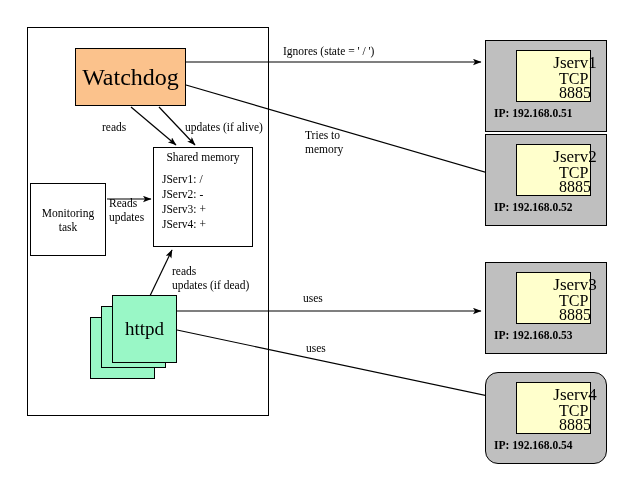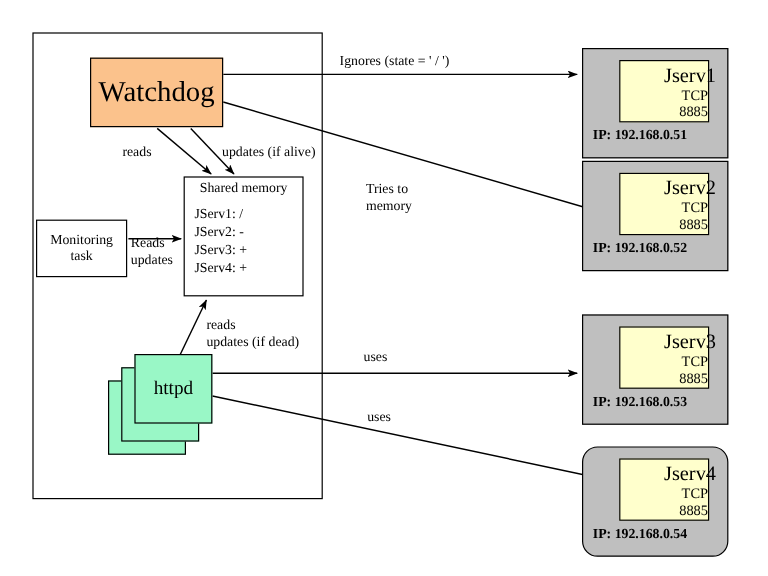--- a/index.html
+++ b/index.html
@@ -68,21 +68,21 @@
     margin-top: 9px;
     padding-left: 8px;
     font-size: 11.5px;
     line-height: 15px;
     text-align: left;
   }
   .monitoring {
     left: 30px;
     top: 183px;
     width: 76px;
-    height: 48px;
+    height: 73px;
     background: #ffffff;
     font-size: 11.5px;
     line-height: 14px;
     text-align: center;
   }
   .httpd-back {
     left: 90px;
     top: 317px;
     width: 65px;
     height: 62px;
@@ -92,23 +92,23 @@
     left: 101px;
     top: 306px;
     width: 65px;
     height: 62px;
     background: #99f7c6;
   }
   .httpd-front {
     left: 112px;
     top: 295px;
     width: 65px;
-    height: 58px;
+    height: 68px;
     background: #99f7c6;
-    font-size: 16px;
+    font-size: 19px;
     text-align: center;
   }
   .jserv-outer {
     position: absolute;
     box-sizing: border-box;
     border: 1px solid #000000;
     background: #bfbfbf;
     width: 122px;
     height: 92px;
   }
@@ -125,23 +125,22 @@
     flex-direction: column;
     align-items: center;
     justify-content: center;
     padding-left: 43px;
   }
   .jserv-name {
     font-size: 17px;
     line-height: 19px;
   }
   .jserv-port {
-    font-size: 12px;
+    font-size: 16px;
     line-height: 14px;
-    text-align: right;
   }
   .jserv-ip {
     position: absolute;
     left: 8px;
     top: 66px;
     font-size: 11.5px;
     font-weight: bold;
   }
   .j1 { left: 485px; top: 40px; }
   .j2 { left: 485px; top: 134px; }
@@ -149,21 +148,21 @@
   .j4 { left: 485px; top: 372px; border-radius: 13px; }
 
   .lbl {
     position: absolute;
     font-size: 11.5px;
     line-height: 14px;
     color: #000;
     white-space: nowrap;
   }
   .lbl-ignores { left: 283px; top: 44px; }
-  .lbl-tries   { left: 305px; top: 128px; margin-top: 23px; }
+  .lbl-tries   { left: 305px; top: 128px; }
   .lbl-reads   { left: 102px; top: 120px; }
   .lbl-updates-alive { left: 185px; top: 120px; }
   .lbl-reads-updates-mon { left: 109px; top: 196px; }
   .lbl-reads-dead { left: 172px; top: 264px; }
   .lbl-uses1 { left: 303px; top: 291px; }
   .lbl-uses2 { left: 306px; top: 341px; }
 </style>
 </head>
 <body>
 

